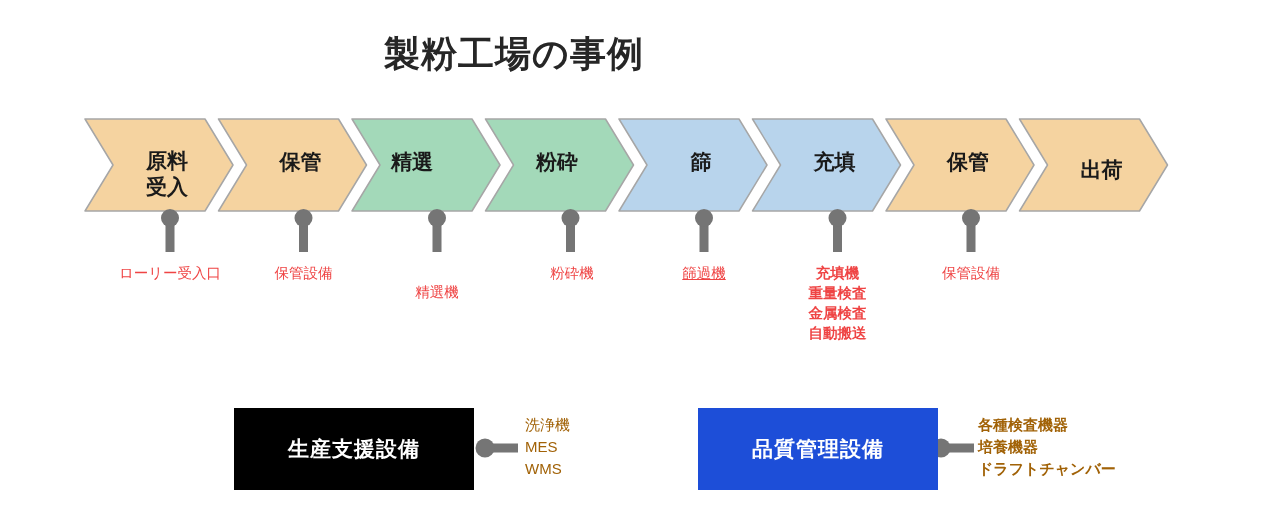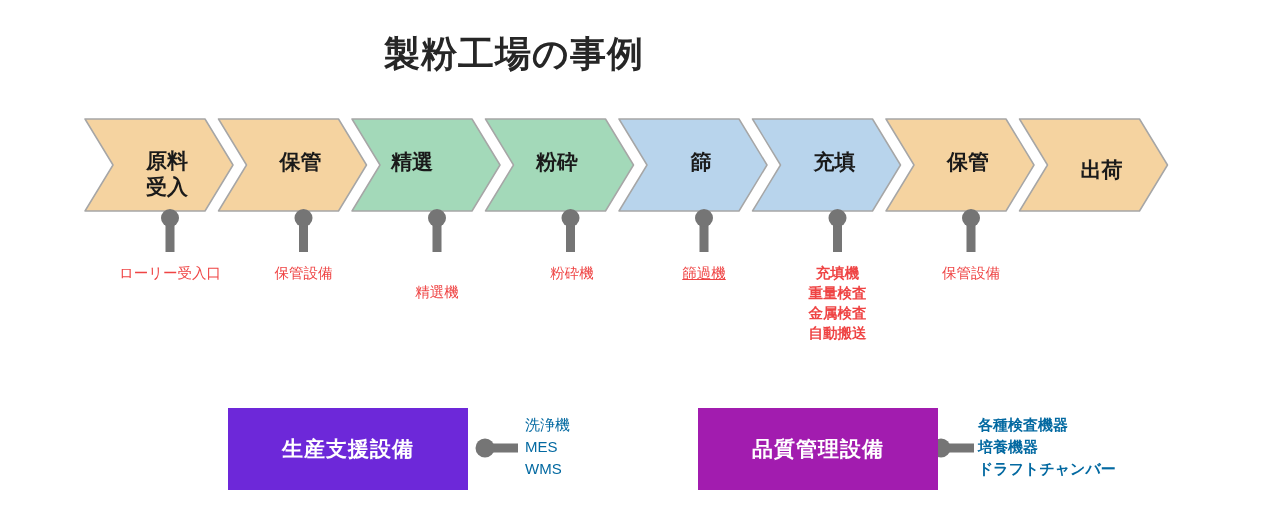--- a/index.html
+++ b/index.html
@@ -71,21 +71,21 @@
   .support-box-label {
     color: #ffffff;
     font-size: 21px;
     font-weight: bold;
     letter-spacing: 1px;
   }
   .support-detail {
     position: absolute;
     font-size: 15px;
     line-height: 22px;
-    color: #0369a1;
+    color: #a16207;
     white-space: pre-line;
   }
 </style>
 </head>
 <body>
 
 <div id="page-title">製粉工場の事例</div>
 
 <svg id="process-flow" viewBox="0 0 1280 530" xmlns="http://www.w3.org/2000/svg">
   <g id="chevron-shapes">
@@ -140,25 +140,25 @@
     <div class="pin-label" style="left: 347px; width: 180px; top: 263px; margin-top: 19px;">精選機</div>
     <div class="pin-label" style="left: 482px; width: 180px; top: 263px;">粉砕機</div>
     <div class="pin-label" style="left: 614px; width: 180px; top: 263px; text-decoration: underline;">篩過機</div>
     <div class="pin-label" style="left: 747.5px; width: 180px; top: 263px; font-weight: bold;">充填機
 重量検査
 金属検査
 自動搬送</div>
     <div class="pin-label" style="left: 881px; width: 180px; top: 263px;">保管設備</div>
   </div>
 
-<div class="support-box" id="support-box-0" style="left: 228px; top: 408px; width: 240px; height: 82px; background: #6d28d9;">
+<div class="support-box" id="support-box-0" style="left: 234px; top: 408px; width: 240px; height: 82px; background: #000000;">
   <span class="support-box-label">生産支援設備</span>
 </div>
 <div class="support-detail" style="left:525px; top:414px; width:200px;">洗浄機
 MES
 WMS</div>
 
-<div class="support-box" id="support-box-1" style="left: 698px; top: 408px; width: 240px; height: 82px; background: #a21caf;">
+<div class="support-box" id="support-box-1" style="left: 698px; top: 408px; width: 240px; height: 82px; background: #1d4ed8;">
   <span class="support-box-label">品質管理設備</span>
 </div>
 <div class="support-detail" style="left:978px; top:414px; width:260px;font-weight:bold;">各種検査機器
 培養機器
 ドラフトチャンバー</div>
 
 </body></html>

